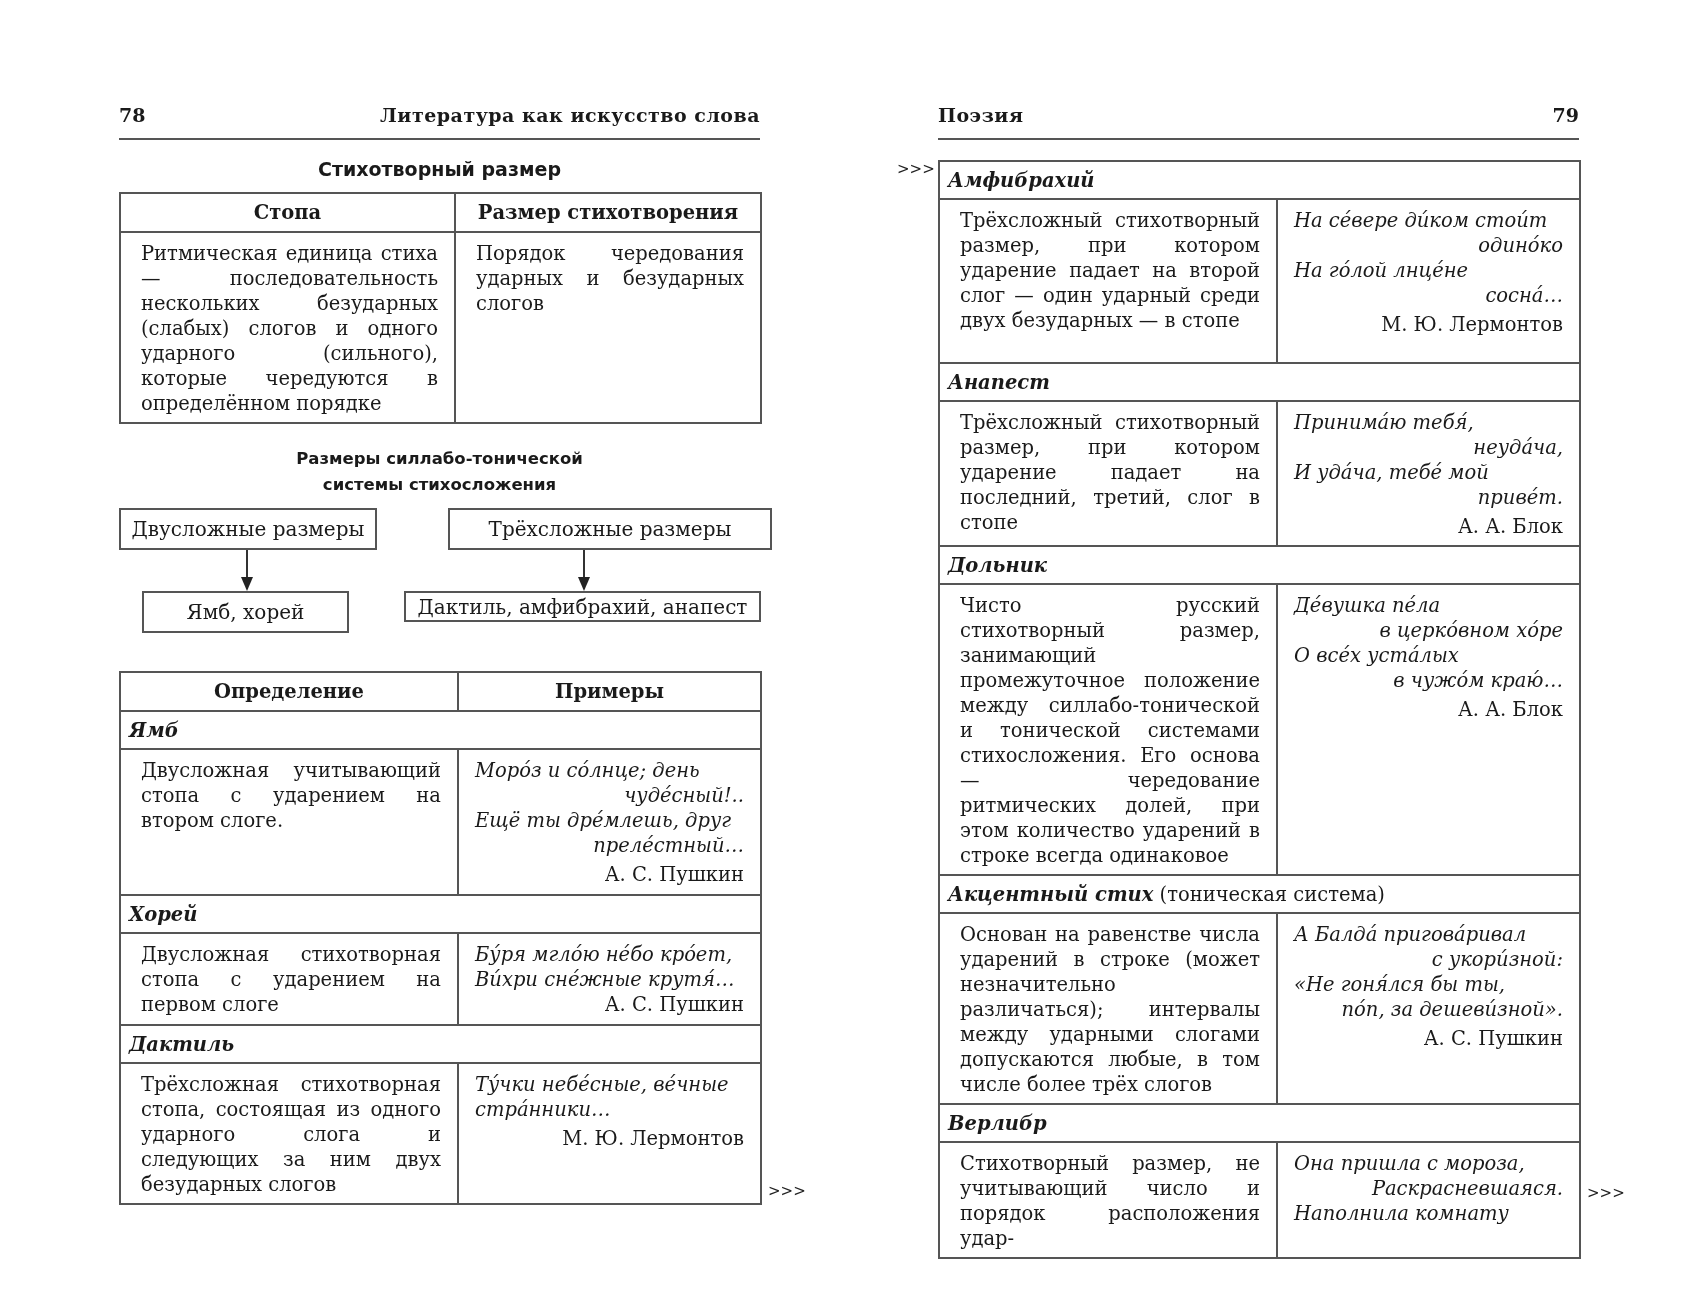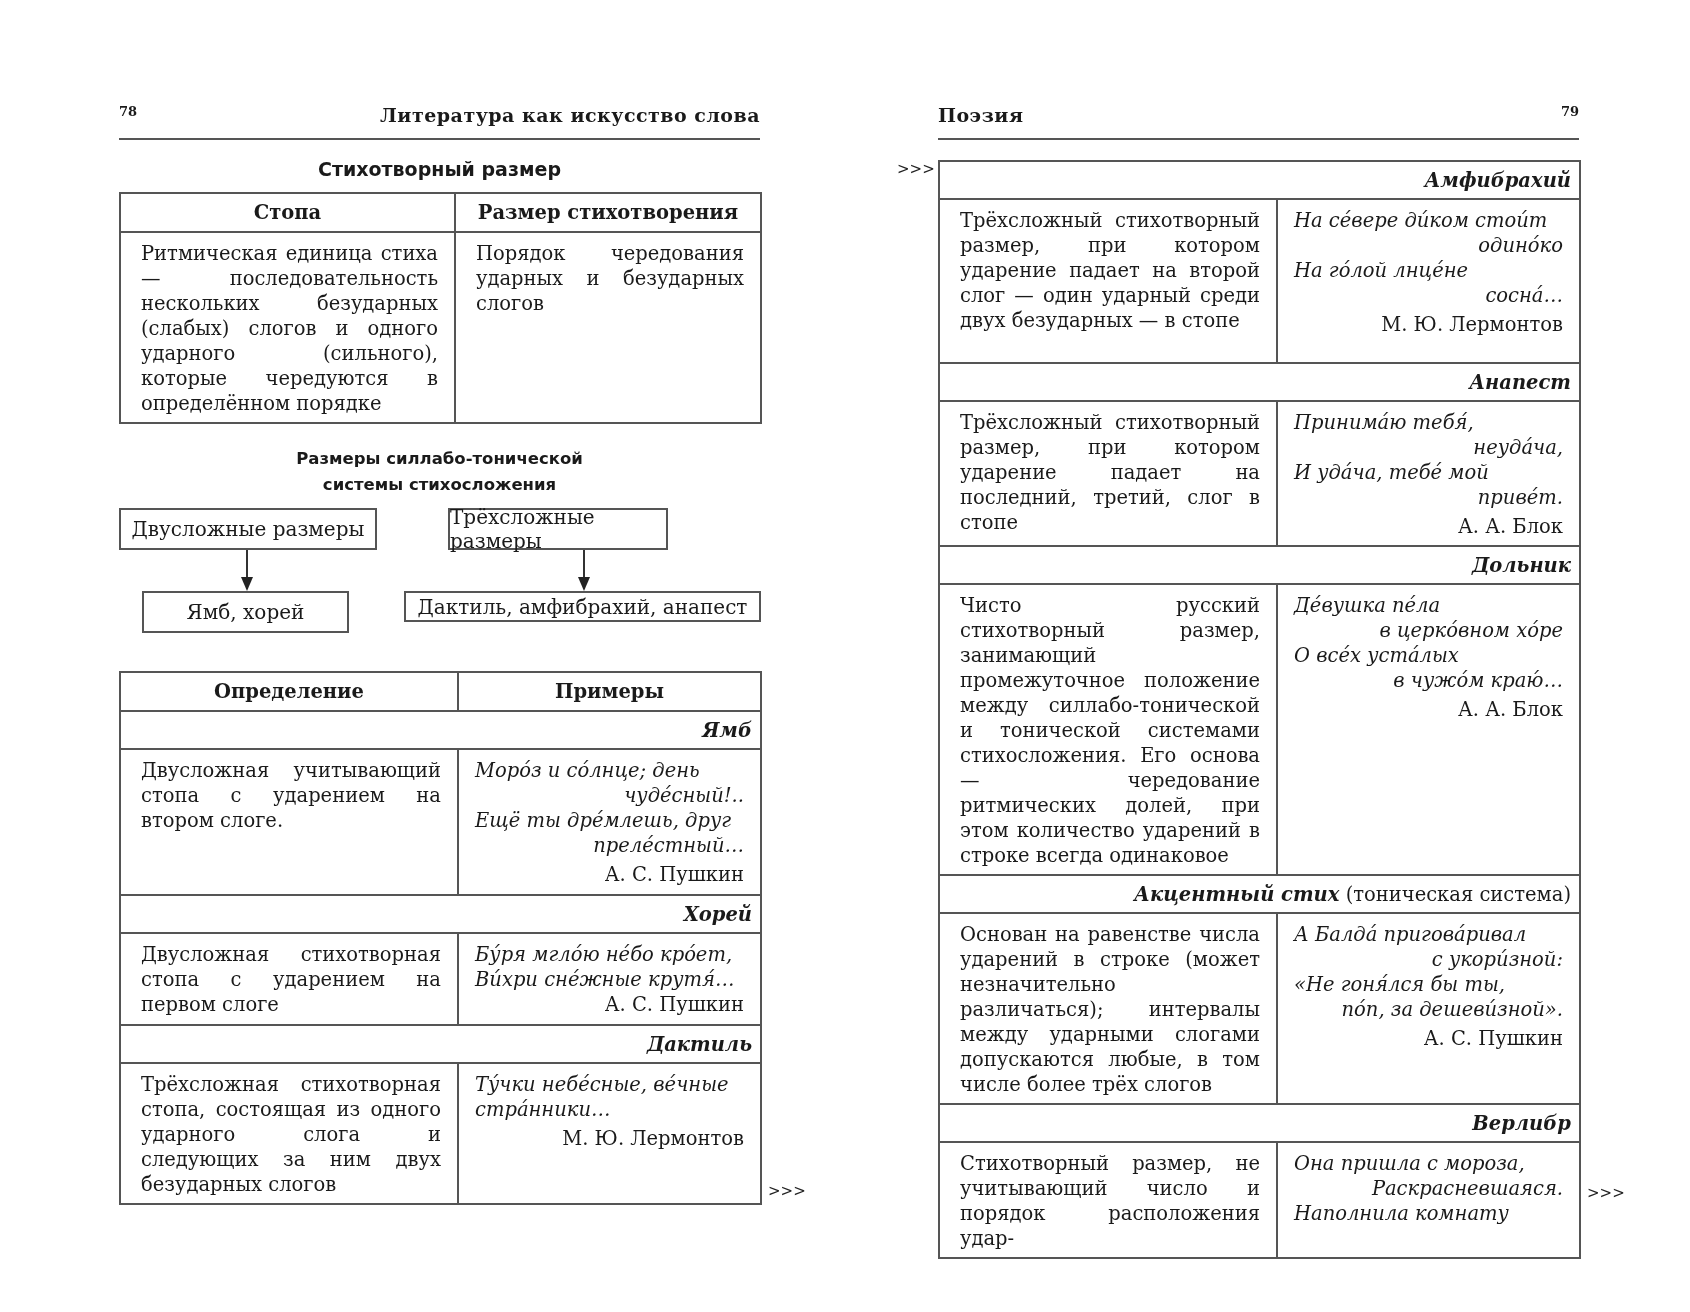--- a/index.html
+++ b/index.html
@@ -1,26 +1,26 @@
 <!DOCTYPE html>
 <html><head>
 <meta charset="utf-8">
 <style>
   html,body{margin:0;padding:0;background:#fff;}
   body{width:1690px;height:1312px;position:relative;overflow:hidden;
        font-family:"DejaVu Serif","Liberation Serif",serif;color:#1a1a1a;}
   .abs{position:absolute;}
-  .pnum{font-weight:bold;font-size:13px;}
+  .pnum{font-weight:bold;font-size:19px;}
   .runhead{font-weight:bold;font-size:19px;letter-spacing:0.5px;}
   .rule{height:2px;background:#555;}
   .sans-title{font-family:"DejaVu Sans","Liberation Sans",sans-serif;font-weight:bold;text-align:center;}
   table{border-collapse:collapse;position:absolute;table-layout:fixed;}
   td,th{border:2px solid #555;vertical-align:top;font-size:19.5px;line-height:25px;}
   th{font-weight:bold;text-align:center;vertical-align:middle;padding:6px 8px;}
-  td.sec{text-align:right;font-style:italic;font-weight:bold;padding:4px 8px;vertical-align:middle;}
+  td.sec{text-align:left;font-style:italic;font-weight:bold;padding:4px 8px;vertical-align:middle;}
   td.sec .plain{font-style:normal;font-weight:normal;}
   td.def{text-align:justify;padding:8px 16px 6px 20px;}
   td.ex{padding:8px 16px 6px 16px;}
   .ex .l{font-style:italic;}
   .ex .r{text-align:right;}
   .ex .auth{text-align:right;font-style:normal;margin-top:4px;}
   .box{position:absolute;border:2px solid #555;font-size:20px;display:flex;align-items:center;justify-content:center;box-sizing:border-box;}
   .vline{position:absolute;width:2px;background:#333;}
   .arrow{position:absolute;width:0;height:0;border-left:6px solid transparent;border-right:6px solid transparent;border-top:14px solid #222;}
   .cont{position:absolute;font-family:"DejaVu Sans","Liberation Sans",sans-serif;font-size:15px;color:#222;}
@@ -52,21 +52,21 @@
   </table>
 
 <div class="abs sans-title" style="left:119px;width:641px;top:446px;font-size:16.5px;line-height:26px;">
   <div>Размеры силлабо-тонической</div>
   <div>системы стихосложения</div>
 </div>
 
 <div class="box" style="left:119px;top:508px;width:258px;height:42px;">
     <span>Двусложные размеры</span>
   </div>
-<div class="box" style="left:448px;top:508px;width:220px;height:42px;">
+<div class="box" style="left:448px;top:508px;width:324px;height:42px;">
     <span>Трёхсложные размеры</span>
   </div>
 
 <div class="vline" style="left:246px;top:550px;height:28px;"></div>
 <div class="arrow" style="left:241px;top:577px;"></div>
 <div class="vline" style="left:583px;top:550px;height:28px;"></div>
 <div class="arrow" style="left:578px;top:577px;"></div>
 
 <div class="box" style="left:142px;top:591px;width:207px;height:42px;">
     <span>Ямб, хорей</span>

